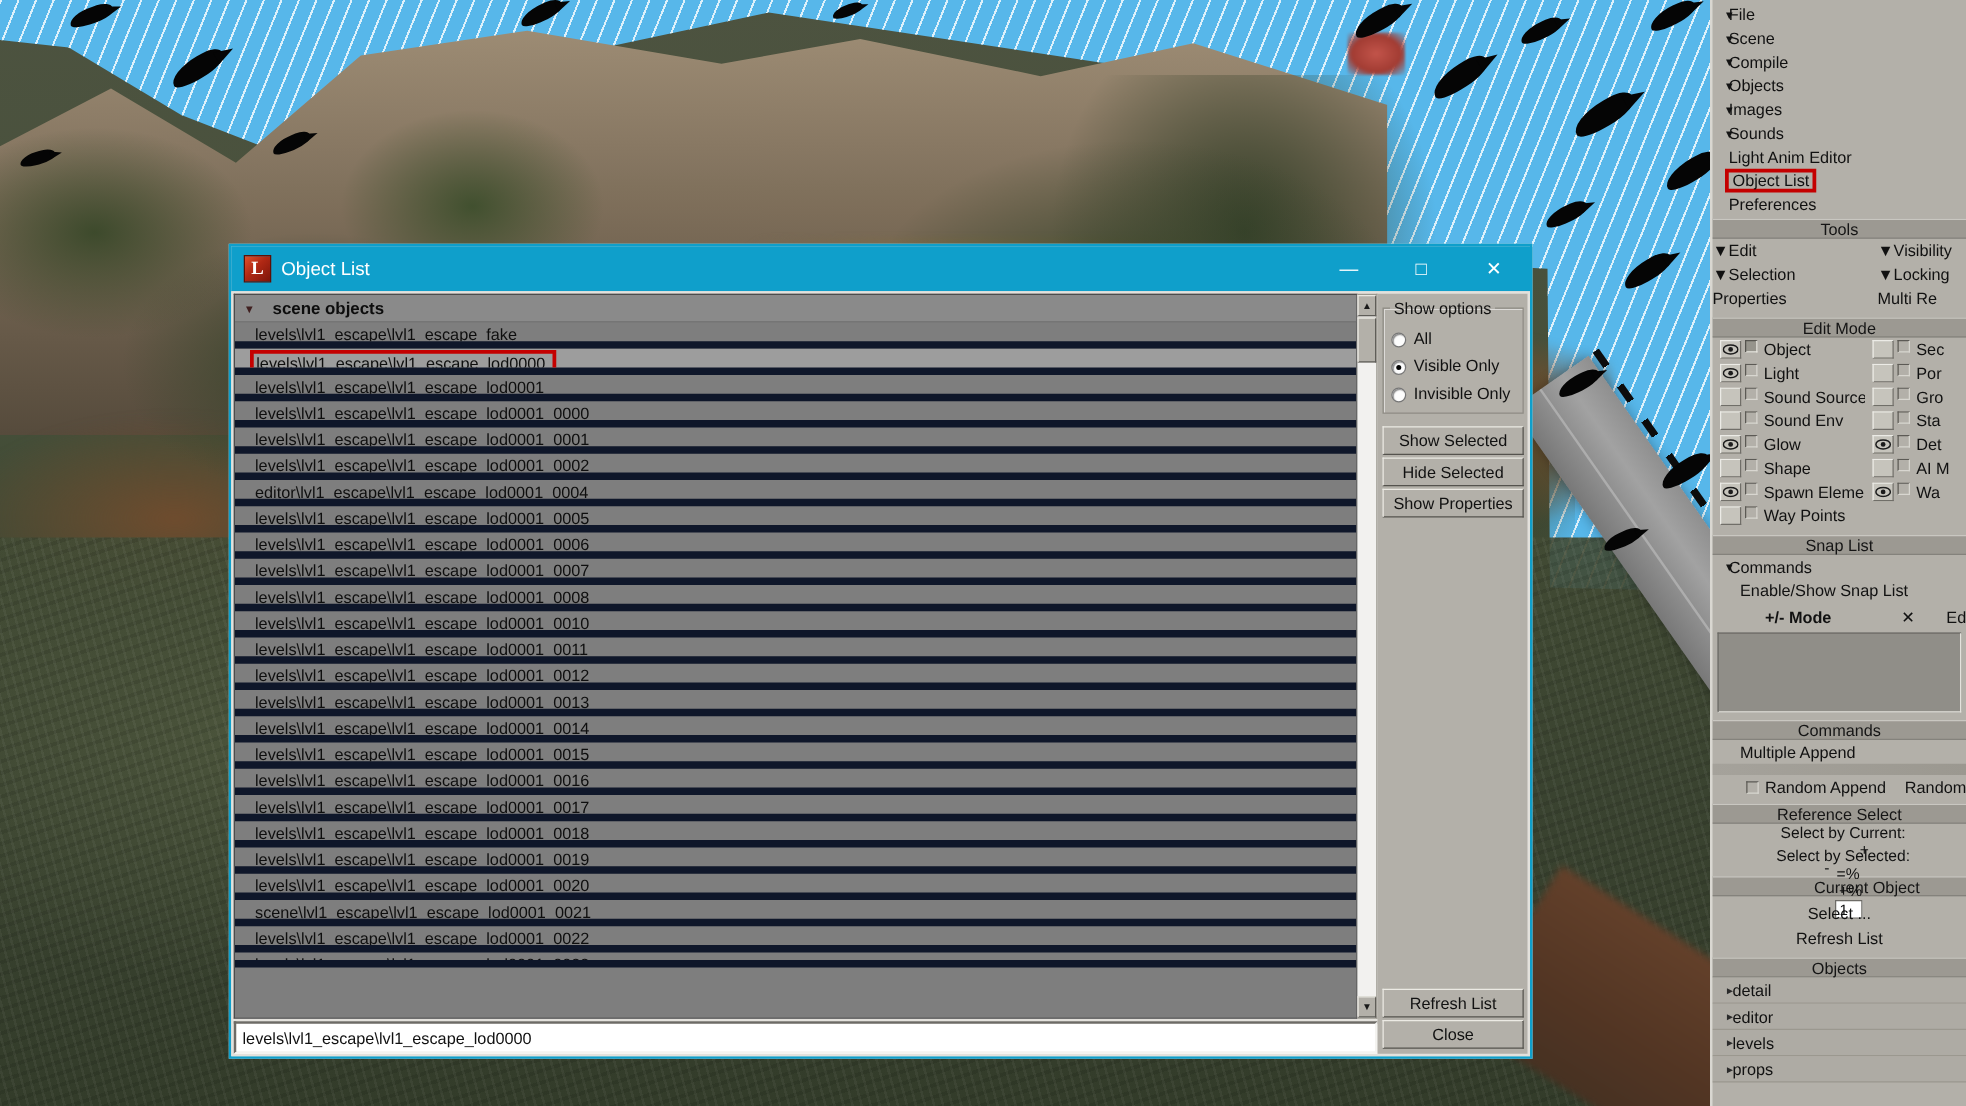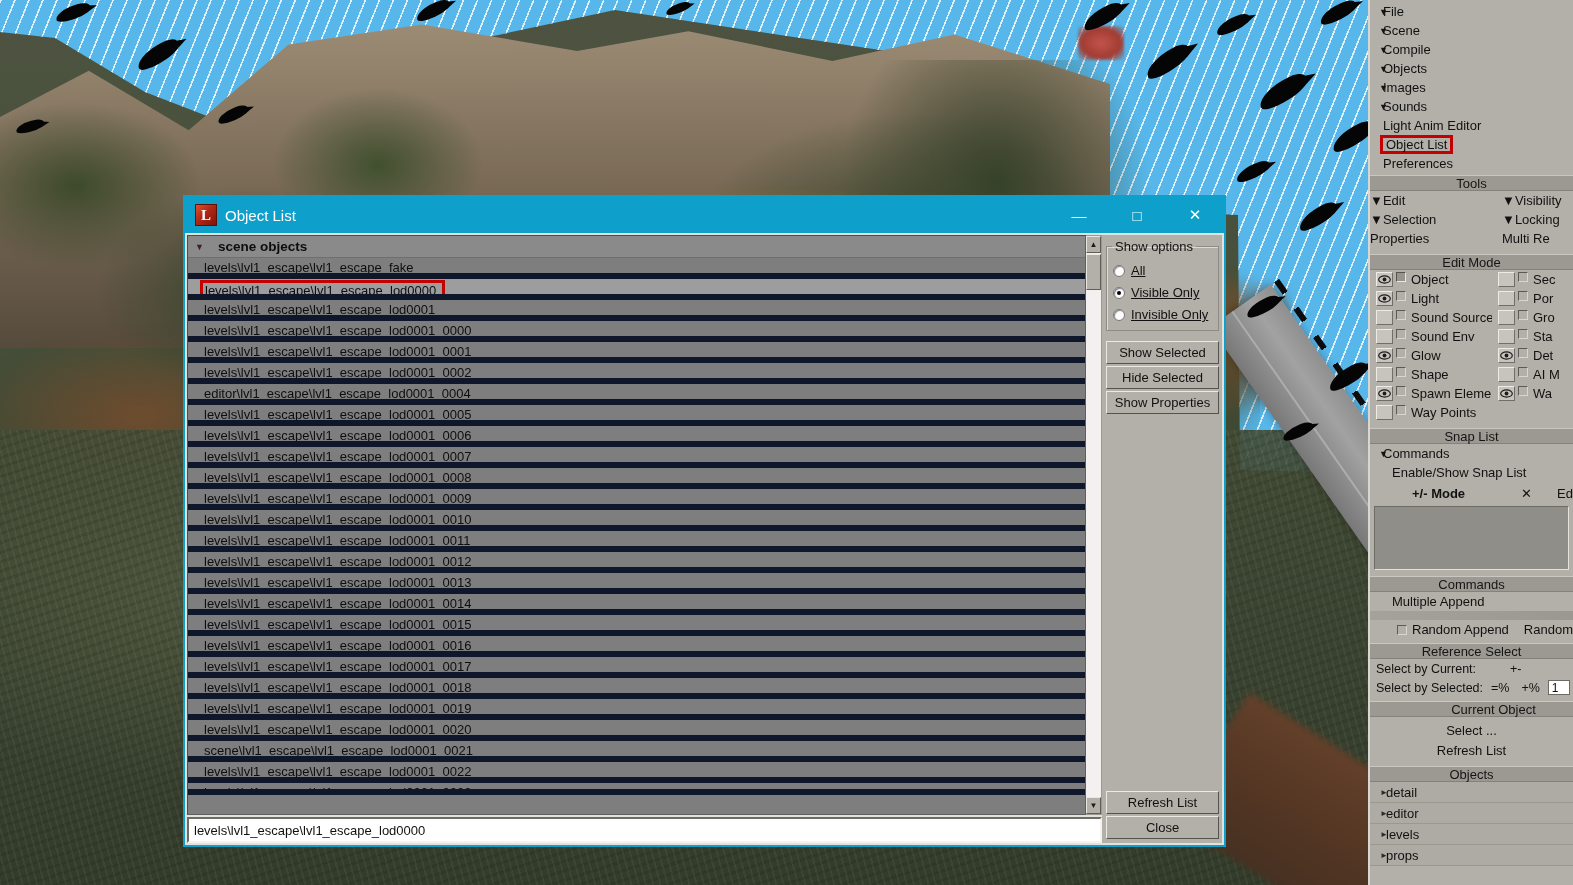--- a/index.html
+++ b/index.html
@@ -86,21 +86,21 @@
   
   .scrollbar{flex:0 0 16px;background:#f2f1ef;display:flex;flex-direction:column;border:1px solid #9a988f;border-left:none;}
   .sb-btn{height:17px;background:#b3b0a9;border:1px solid;border-color:#e9e7e1 #5f5d58 #5f5d58 #e9e7e1;
     font-size:8px;display:flex;align-items:center;justify-content:center;color:#1a1a1a;}
   .sb-thumb{height:36px;margin-top:1px;background:#b3b0a9;border:1px solid;border-color:#e9e7e1 #5f5d58 #5f5d58 #e9e7e1;}
   .sb-fill{flex:1 1 auto;}
   
   .side{flex:0 0 120px;background:#b3b0a9;padding:4px 3px 2px 4px;display:flex;flex-direction:column;font-size:13px;}
   .group{border:1px solid #8e8b84;margin:0 0 10px 0;padding:2px 4px 8px 5px;box-shadow:1px 1px 0 rgba(255,255,255,.55) inset;}
   .group legend{font-size:13px;padding:0 3px;}
-  .radio-row{display:flex;align-items:center;margin:7px 0 0 1px;text-decoration:underline;}
+  .radio-row{display:flex;align-items:flex-end;margin:7px 0 0 1px;}
   .radio{width:12px;height:12px;border-radius:50%;background:#fdfdfd;margin-right:6px;flex:0 0 auto;
     border:1px solid #777;box-shadow:inset 1px 1px 1px rgba(0,0,0,.45);position:relative;}
   .radio.on::after{content:"";position:absolute;left:3px;top:3px;width:4px;height:4px;border-radius:50%;background:#000;}
   .btn{height:23px;background:#b3b0a9;border:1px solid;border-color:#eceae4 #55534e #55534e #eceae4;
     display:flex;align-items:center;justify-content:center;font-size:13px;margin-bottom:2px;flex:0 0 auto;}
   .side-fill{flex:1 1 auto;}
   .path-input{height:26px;flex:0 0 auto;margin-top:2px;border:2px solid;border-color:#6d6b66 #f4f3f0 #f4f3f0 #6d6b66;
     background:#fff;font-family:"Liberation Sans",sans-serif;font-size:13px;padding:0 5px;color:#111;outline:none;}
 
   
@@ -119,21 +119,21 @@
   .em-cell.left{flex:0 0 122px;}
   .em-cell.right{flex:1 1 auto;}
   .eyebox{width:17px;height:15px;background:#c6c4bc;border:1px solid;border-color:#ecebe6 #706e68 #706e68 #ecebe6;
     margin:0 3px 0 6px;display:flex;align-items:center;justify-content:center;flex:0 0 auto;}
   .chk{width:10px;height:10px;border:1px solid #5c5a55;border-right-color:#d8d6d0;border-bottom-color:#d8d6d0;
     margin-right:5px;flex:0 0 auto;background:transparent;}
   .chk.pressed{background:#96948c;border-color:#55534e #e9e7e1 #e9e7e1 #55534e;}
   .snap-mode{height:22px;display:flex;align-items:center;font-size:13px;}
   .snap-box{height:64px;margin:2px 4px 6px 4px;background:#908e88;border:1px solid;border-color:#6d6b66 #e4e2dc #e4e2dc #6d6b66;}
   .indent1{padding-left:22px;}
-  .rs-row{height:19px;display:flex;align-items:center;font-size:12.5px;white-space:nowrap;padding-left:6px;}
+  .rs-row{height:19px;display:flex;align-items:center;font-size:12.5px;white-space:nowrap;padding-left:6px;flex-direction:column;}
   .rs-row .op{margin-left:auto;}
   .mini-input{width:22px;height:15px;background:#fff;border:1px solid #6d6b66;font-size:12px;line-height:14px;
     padding-left:3px;margin-left:8px;}
   .center-row{height:20px;display:flex;align-items:center;justify-content:center;}
   .tree-row{height:21px;display:flex;align-items:center;border-bottom:1px solid #9b988f;background:#aeaba4;}
   .tree-row .tri{width:16px;padding-left:10px;font-size:8px;color:#2a2a2a;}
   .cmd-gap{height:9px;background:linear-gradient(90deg,#a5a29b,#9b9890);}
 </style>
 </head>
 <body>
@@ -193,21 +193,20 @@
                 <div class="lrow sel"><span class="redbox">levels\lvl1_escape\lvl1_escape_lod0000</span></div>
                 <div class="lrow"><span>levels\lvl1_escape\lvl1_escape_lod0001</span></div>
                 <div class="lrow"><span>levels\lvl1_escape\lvl1_escape_lod0001_0000</span></div>
                 <div class="lrow"><span>levels\lvl1_escape\lvl1_escape_lod0001_0001</span></div>
                 <div class="lrow"><span>levels\lvl1_escape\lvl1_escape_lod0001_0002</span></div>
                 <div class="lrow"><span>editor\lvl1_escape\lvl1_escape_lod0001_0004</span></div>
                 <div class="lrow"><span>levels\lvl1_escape\lvl1_escape_lod0001_0005</span></div>
                 <div class="lrow"><span>levels\lvl1_escape\lvl1_escape_lod0001_0006</span></div>
                 <div class="lrow"><span>levels\lvl1_escape\lvl1_escape_lod0001_0007</span></div>
                 <div class="lrow"><span>levels\lvl1_escape\lvl1_escape_lod0001_0008</span></div>
-                <div class="lrow"><span>levels\lvl1_escape\lvl1_escape_lod0001_0009</span></div>
                 <div class="lrow"><span>levels\lvl1_escape\lvl1_escape_lod0001_0010</span></div>
                 <div class="lrow"><span>levels\lvl1_escape\lvl1_escape_lod0001_0011</span></div>
                 <div class="lrow"><span>levels\lvl1_escape\lvl1_escape_lod0001_0012</span></div>
                 <div class="lrow"><span>levels\lvl1_escape\lvl1_escape_lod0001_0013</span></div>
                 <div class="lrow"><span>levels\lvl1_escape\lvl1_escape_lod0001_0014</span></div>
                 <div class="lrow"><span>levels\lvl1_escape\lvl1_escape_lod0001_0015</span></div>
                 <div class="lrow"><span>levels\lvl1_escape\lvl1_escape_lod0001_0016</span></div>
                 <div class="lrow"><span>levels\lvl1_escape\lvl1_escape_lod0001_0017</span></div>
                 <div class="lrow"><span>levels\lvl1_escape\lvl1_escape_lod0001_0018</span></div>
                 <div class="lrow"><span>levels\lvl1_escape\lvl1_escape_lod0001_0019</span></div>

